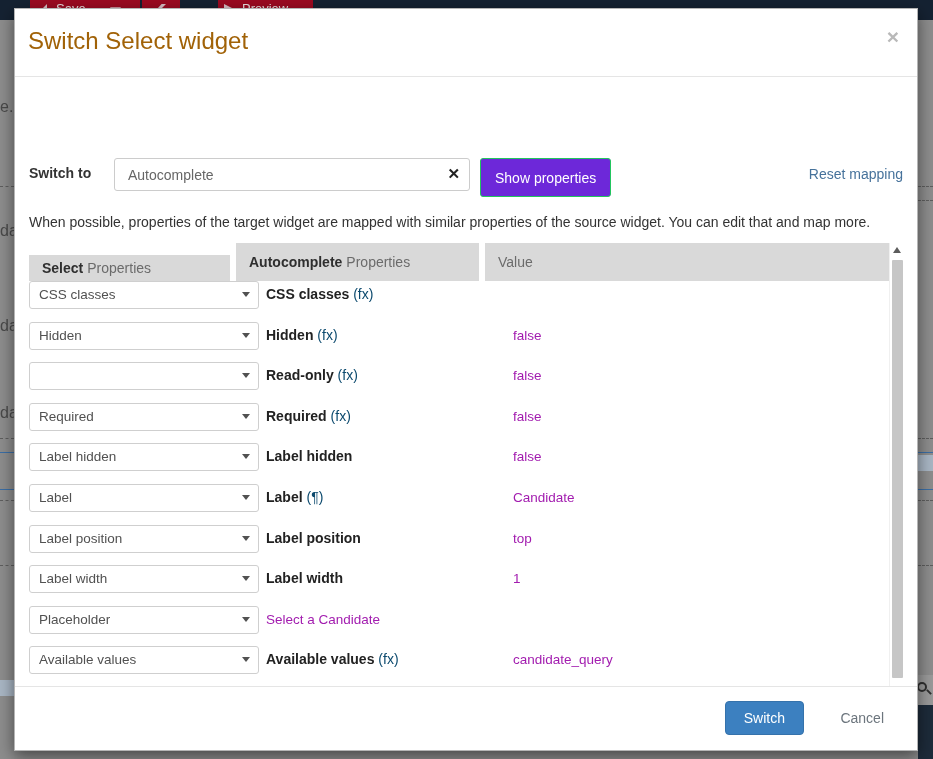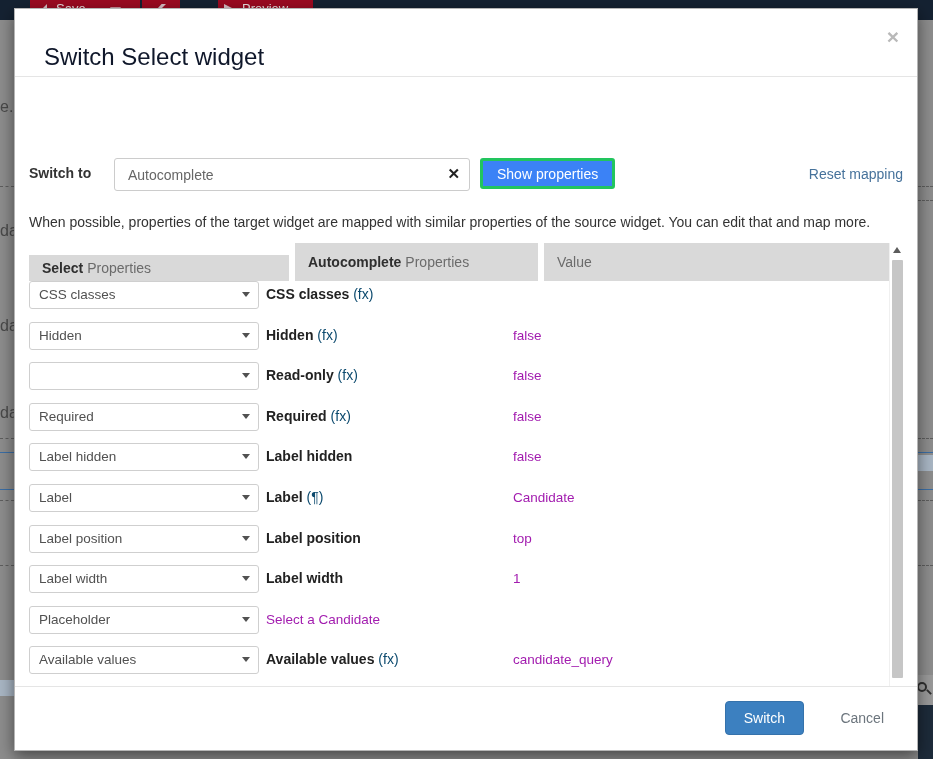--- a/index.html
+++ b/index.html
@@ -90,22 +90,22 @@
     box-shadow: 0 5px 15px rgba(0,0,0,0.5);
   }
 
   .modal-header {
     position: relative;
     height: 68px;
     border-bottom: 1px solid #e5e5e5;
   }
   .modal-title {
     position: absolute; left: 13px; top: 18px;
-    font-size: 24px; color: #0f172a; font-weight: normal;
-    margin: 16px;
+    font-size: 24px; color: #a16207; font-weight: normal;
+    margin: 0;
   }
   .modal-close {
     position: absolute; right: 14px; top: 13px;
     font-size: 21px; line-height: 1;
     color: #b9b9b9; font-weight: bold;
     background: none; border: none; padding: 4px;
     cursor: pointer;
     font-family: "Liberation Sans", sans-serif;
   }
 
@@ -130,23 +130,23 @@
     font-size: 14px; color: #666666;
   }
   .switch-clear {
     position: absolute; right: 9px; top: 6px;
     font-size: 15px; color: #222222; font-weight: bold;
     background: none; border: none; cursor: pointer; padding: 0;
     font-family: "Liberation Sans", sans-serif;
   }
   .show-props-btn {
     position: absolute; left: 465px; top: 81px;
-    height: 31px; padding: 0 14px;
-    background: #3b82f6;
-    border: 3px solid #22c55e;
+    height: 39px; padding: 0 14px;
+    background: #6d28d9;
+    border: 1px solid #22c55e;
     border-radius: 3px;
     color: #ffffff; font-size: 14px;
     cursor: pointer;
     font-family: "Liberation Sans", sans-serif;
   }
   .reset-link {
     position: absolute; right: 14px; top: 89px;
     font-size: 14px; color: #46729b;
     text-decoration: none; cursor: pointer; text-align: right;
   }
@@ -174,21 +174,21 @@
     display: flex;
     gap: 6px;
   }
   .th {
     background: #d9d9d9;
     display: flex; align-items: center;
     padding-left: 13px;
     font-size: 14px; color: #6b6b6b;
   }
   .th b { color: #2f2f2f; font-weight: bold; margin-right: 4px; }
-  .th-src { width: 260px; margin-top: 12px; }
+  .th-src { width: 201px; margin-top: 12px; }
   .th-tgt { width: 243px; }
   .th-val { flex: 1 1 auto; }
 
   .trow {
     position: relative;
     height: 40.6px;
     display: flex;
     align-items: flex-start;
   }
   .cell-select {

